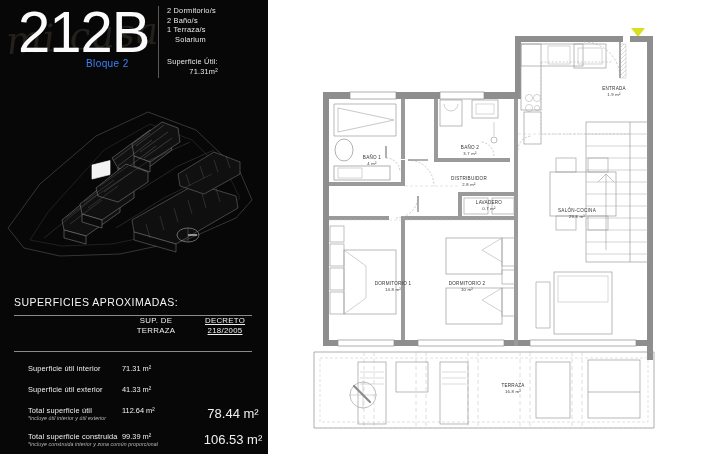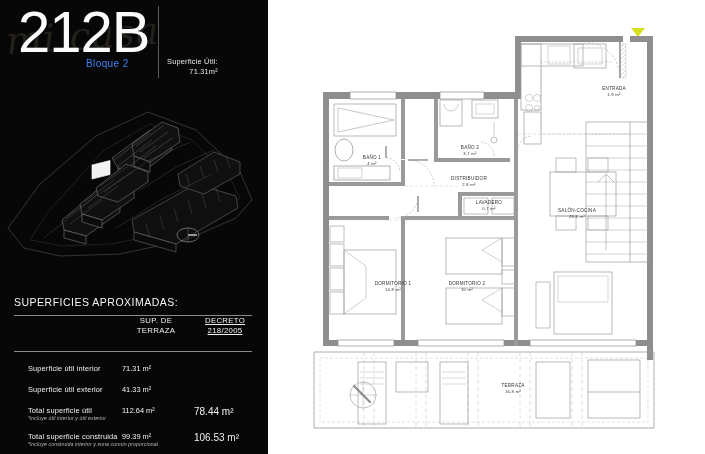--- a/index.html
+++ b/index.html
@@ -79,21 +79,21 @@
   .srow.tall2{height:30px;}
   .s-label{
     position:absolute;left:14px;top:0;font-size:7.4px;color:#efefef;
     letter-spacing:.15px;
   }
   .s-note{
     position:absolute;left:14px;top:9px;font-size:5.2px;color:#b8b8b8;
     font-style:italic;line-height:6.4px;letter-spacing:.1px;
   }
   .s-v1{position:absolute;left:108px;top:0;width:68px;text-align:left;font-size:7.4px;color:#efefef;}
-  .s-v2{position:absolute;left:180px;top:0;width:62px;font-size:10px;color:#efefef;}
+  .s-v2{position:absolute;left:188px;top:0;width:62px;text-align:center;font-size:13px;color:#efefef;}
 
   
   #plan-area{
     position:absolute;left:268px;top:0;width:437px;height:454px;
     background:#ffffff;
   }
   #plan-svg{position:absolute;left:0;top:0;}
 
   .rlabel{
     position:absolute;text-align:center;
@@ -124,20 +124,26 @@
   <div id="left-panel">
 
     <div class="mal-watermark">mi casa</div>
 
     <div id="plan-code">212B</div>
 
     <div id="block-label">Bloque 2</div>
 
     <div id="header-divider"></div>
 
+    <div id="header-specs">
+      <div>2 Dormitorio/s</div>
+      <div>2 Baño/s</div>
+      <div>1 Terraza/s</div>
+      <div class="indent">Solarium</div>
+    </div>
 
     <div id="header-util">
       <div>Superficie Útil:</div>
       <div>71.31m²</div>
     </div>
 
     <svg id="site-plan" viewBox="0 0 268 175">
       <g stroke="#6e6e6e" stroke-width="0.5" fill="none" opacity="0.9">
         <path d="M24 160 L8 140 L40 96 L96 48 L148 24 L196 42 L240 84 L252 112 L236 130
                  L186 152 L120 166 L60 168 Z"></path>

